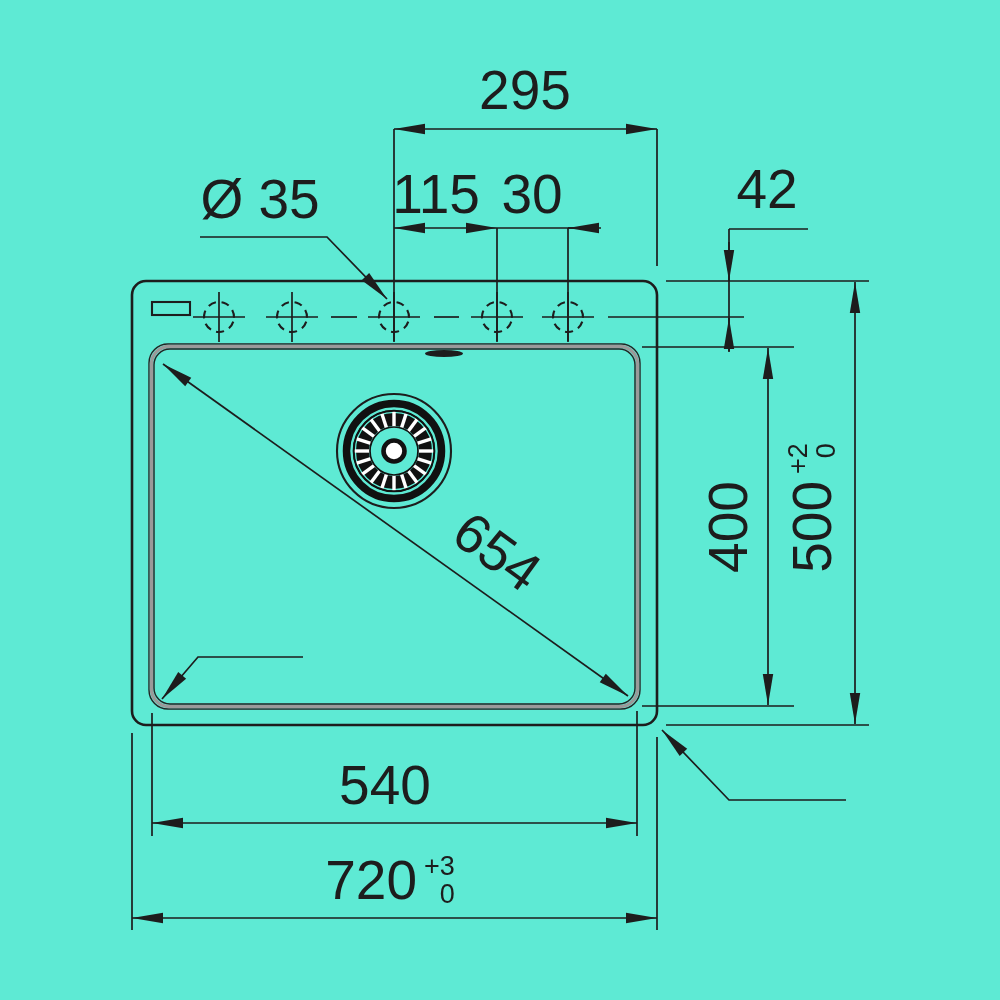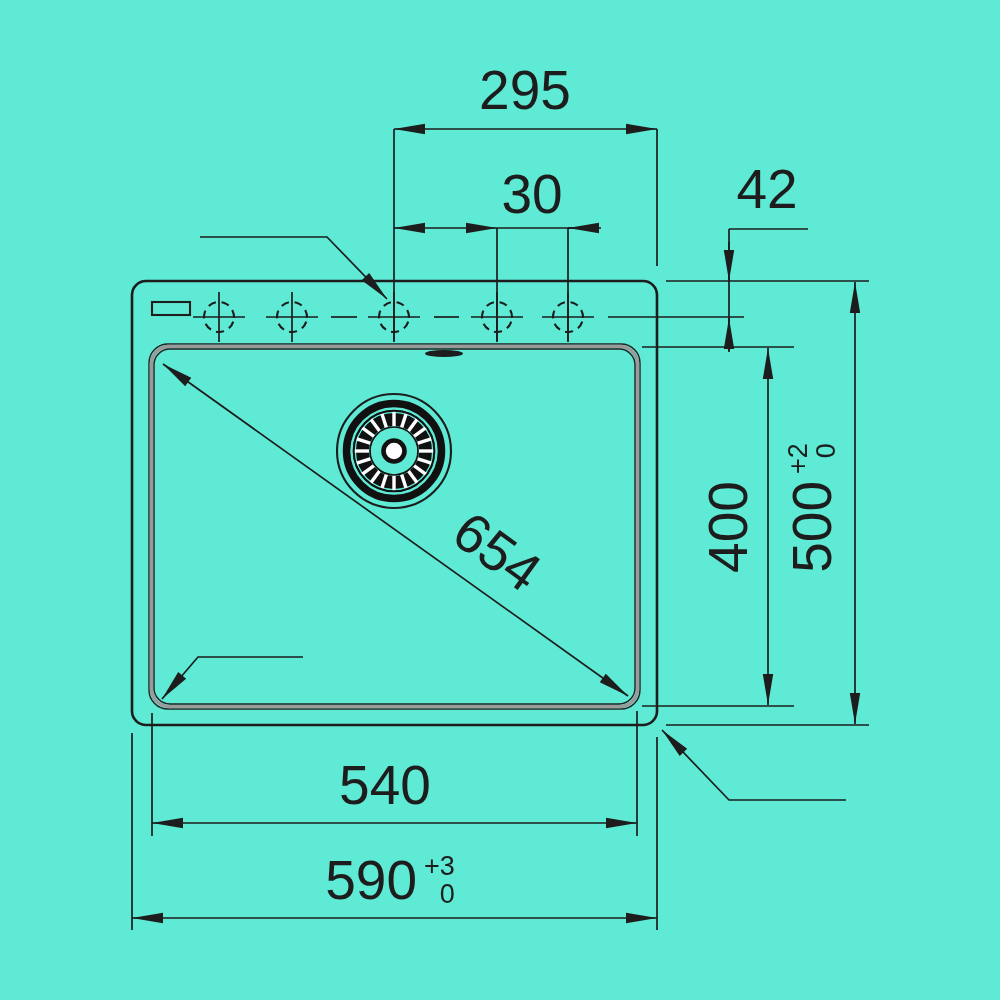--- a/index.html
+++ b/index.html
@@ -146,36 +146,38 @@
       <line x1="152" y1="823" x2="637" y2="823" class="ln" marker-start="url(#arr)" marker-end="url(#arr)"></line>
       <line x1="132" y1="918" x2="657" y2="918" class="ln" marker-start="url(#arr)" marker-end="url(#arr)"></line>
       <line x1="163" y1="364" x2="628" y2="696" class="ln" marker-start="url(#arr)" marker-end="url(#arr)"></line>
       <polyline points="200,237 327,237 387,299" class="ln" marker-end="url(#arr)"></polyline>
       <polyline points="303,657 198,657 162,699" class="ln" marker-end="url(#arr)"></polyline>
       <polyline points="846,800 729,800 662,730" class="ln" marker-end="url(#arr)"></polyline>
     </g>
   </svg>
 
   <div class="lbl" style="left:525px;top:90px">295</div>
+  <div class="lbl" style="left:436px;top:194px">115</div>
   <div class="lbl" style="left:532px;top:194px">30</div>
+  <div class="lbl" style="left:260px;top:199px">Ø 35</div>
   <div class="lbl" style="left:767px;top:189px">42</div>
   <div class="lbl rot36" style="left:497px;top:552px">654</div>
   <div class="lbl rot90" style="left:728px;top:527px">400</div>
 
   <div class="lbl dimflex rot90" style="left:812px;top:508px">
     <span>500</span>
     <span class="tol">
       <span>+2</span>
       <span>0</span>
     </span>
   </div>
 
   <div class="lbl" style="left:385px;top:785px">540</div>
 
   <div class="lbl dimflex" style="left:390px;top:880px">
-    <span>590</span>
+    <span>720</span>
     <span class="tol">
       <span>+3</span>
       <span>0</span>
     </span>
   </div>
 
 </div>
 
 </body></html>

